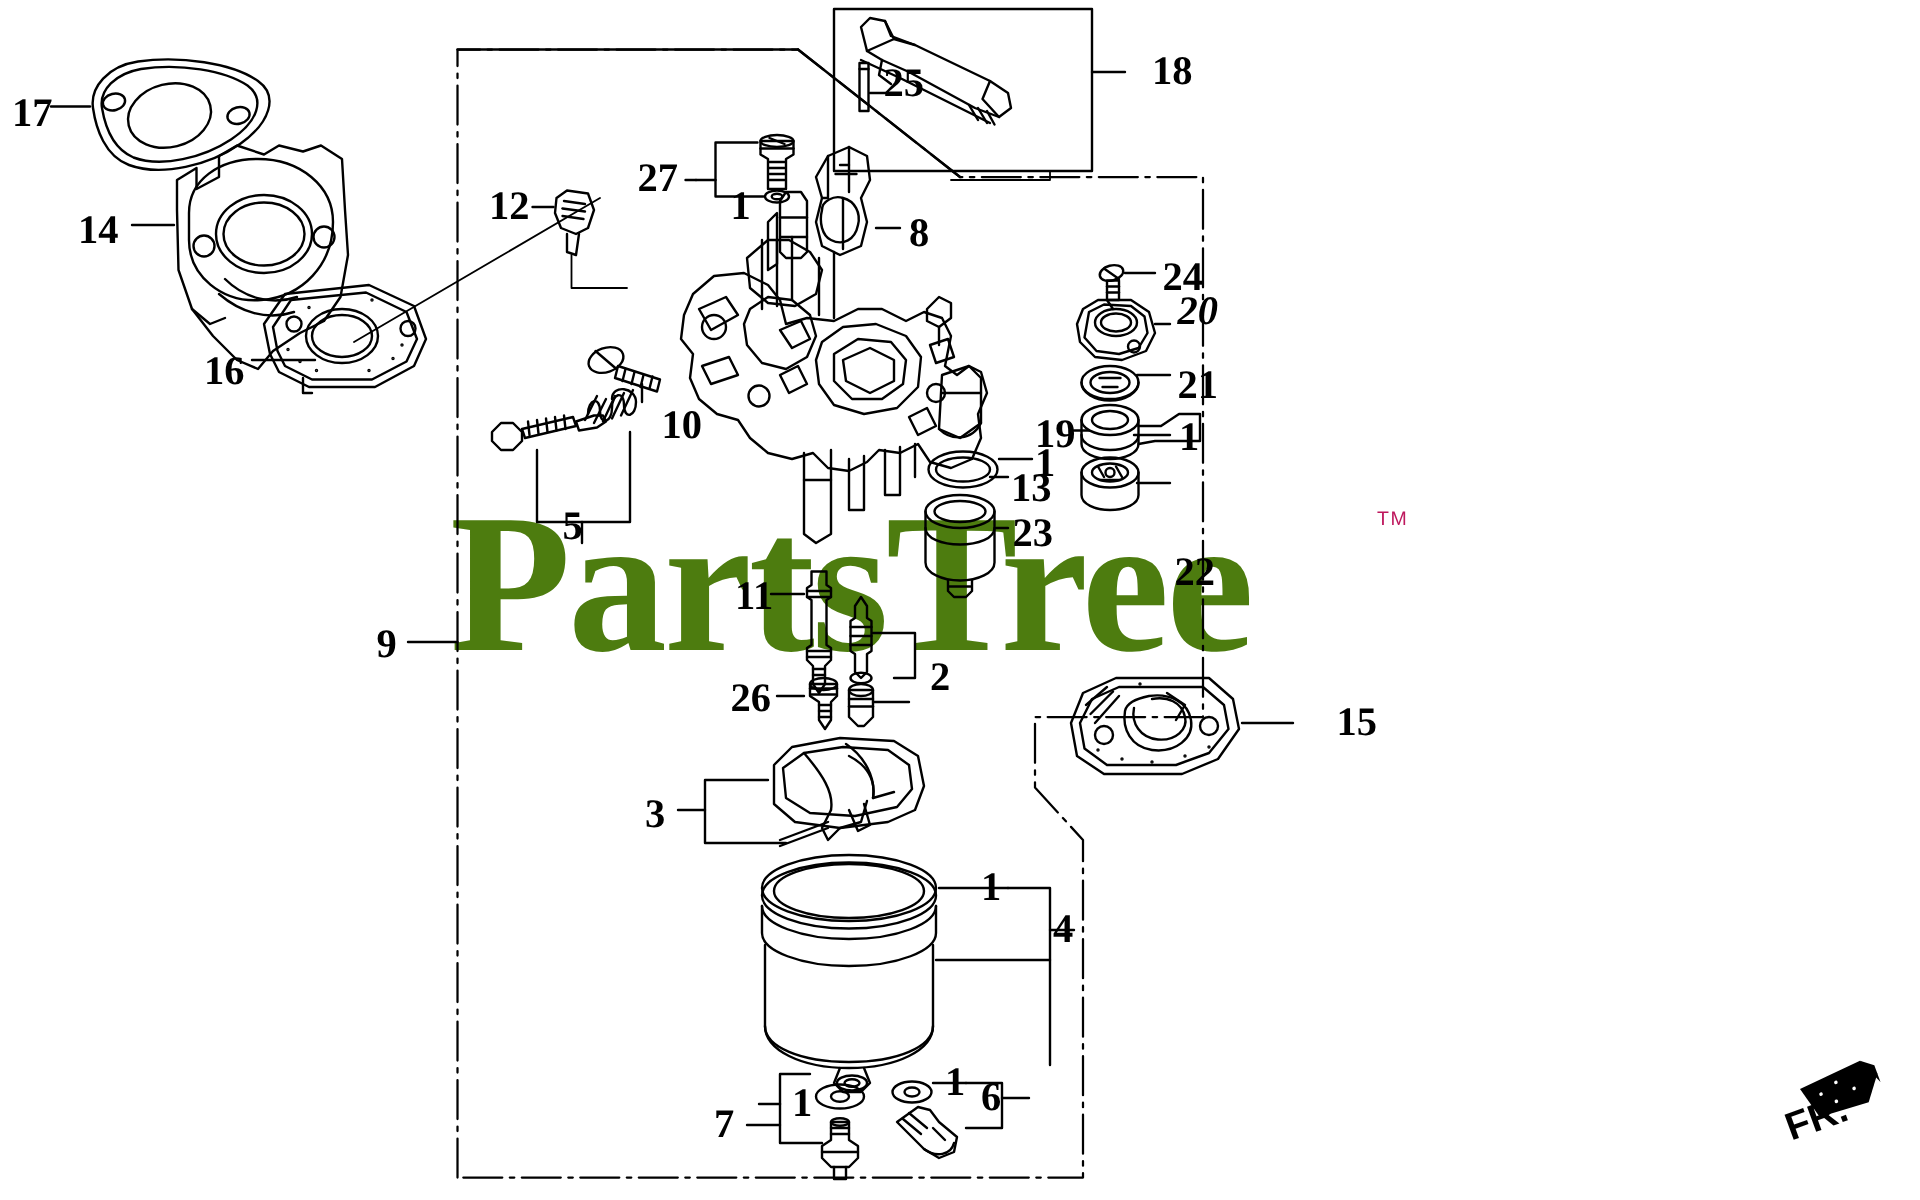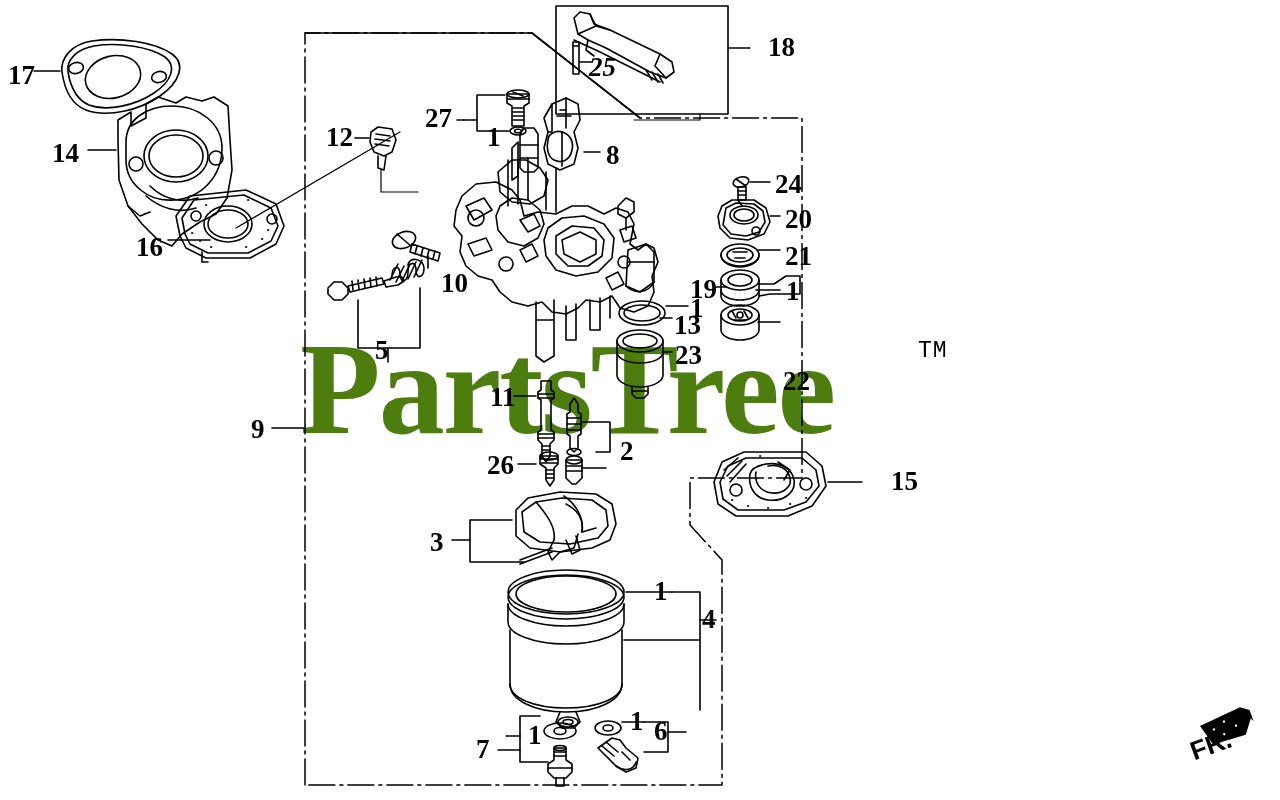--- a/index.html
+++ b/index.html
@@ -4,22 +4,22 @@
 <style>
   html,body{margin:0;padding:0;background:#ffffff;}
   body{width:1280px;height:800px;overflow:hidden;position:relative;
        font-family:"Liberation Serif",serif;}
   #stage{position:relative;width:1280px;height:800px;background:#fff;}
   #art{position:absolute;left:0;top:0;width:1280px;height:800px;}
   .wm{position:absolute;left:300px;top:330px;width:660px;height:120px;
       pointer-events:none;user-select:none;}
   .wm-text{font-family:"Liberation Serif",serif;font-weight:bold;
            font-size:132px;line-height:118px;color:#4d7c0f;letter-spacing:-2px;}
-  .wm-tm{position:absolute;left:618px;top:8px;font-family:Liberation Mono, monospace;
-         font-size:23px;color:#000000;letter-spacing:1px;}
+  .wm-tm{position:absolute;left:618px;top:8px;font-family:Liberation Sans, sans-serif;
+         font-size:13px;color:#be185d;letter-spacing:1px;}
   .lbl{position:absolute;font-family:"Liberation Serif",serif;
        font-weight:bold;color:#000;white-space:nowrap;}
   .n{font-size:27px;}
   .fr{position:absolute;font-family:"Liberation Sans",sans-serif;
       font-weight:bold;font-size:26px;color:#000;
       transform:rotate(-20deg);transform-origin:left top;}
 </style>
 </head>
 <body>
 
@@ -461,25 +461,25 @@
       </g>
     </g>
   </svg>
 
   <div class="lbl n" style="left:8px;top:60px;">17</div>
   <div class="lbl n" style="left:52px;top:138px;">14</div>
   <div class="lbl n" style="left:136px;top:232px;">16</div>
   <div class="lbl n" style="left:326px;top:122px;">12</div>
   <div class="lbl n" style="left:425px;top:103px;">27</div>
   <div class="lbl n" style="left:487px;top:122px;">1</div>
-  <div class="lbl n" style="left:589px;top:52px;font-style:italic;">25</div>
+  <div class="lbl n" style="left:589px;top:40px;">25</div>
   <div class="lbl n" style="left:768px;top:32px;">18</div>
   <div class="lbl n" style="left:606px;top:140px;">8</div>
   <div class="lbl n" style="left:775px;top:169px;">24</div>
-  <div class="lbl n" style="left:785px;top:204px;">20</div>
+  <div class="lbl n" style="left:785px;top:192px;font-style:italic;">20</div>
   <div class="lbl n" style="left:785px;top:241px;">21</div>
   <div class="lbl n" style="left:690px;top:274px;">19</div>
   <div class="lbl n" style="left:786px;top:276px;">1</div>
   <div class="lbl n" style="left:783px;top:320px;margin-top:46px;">22</div>
   <div class="lbl n" style="left:690px;top:293px;">1</div>
   <div class="lbl n" style="left:674px;top:310px;">13</div>
   <div class="lbl n" style="left:675px;top:340px;">23</div>
   <div class="lbl n" style="left:441px;top:268px;">10</div>
   <div class="lbl n" style="left:375px;top:335px;">5</div>
   <div class="lbl n" style="left:251px;top:414px;">9</div>

